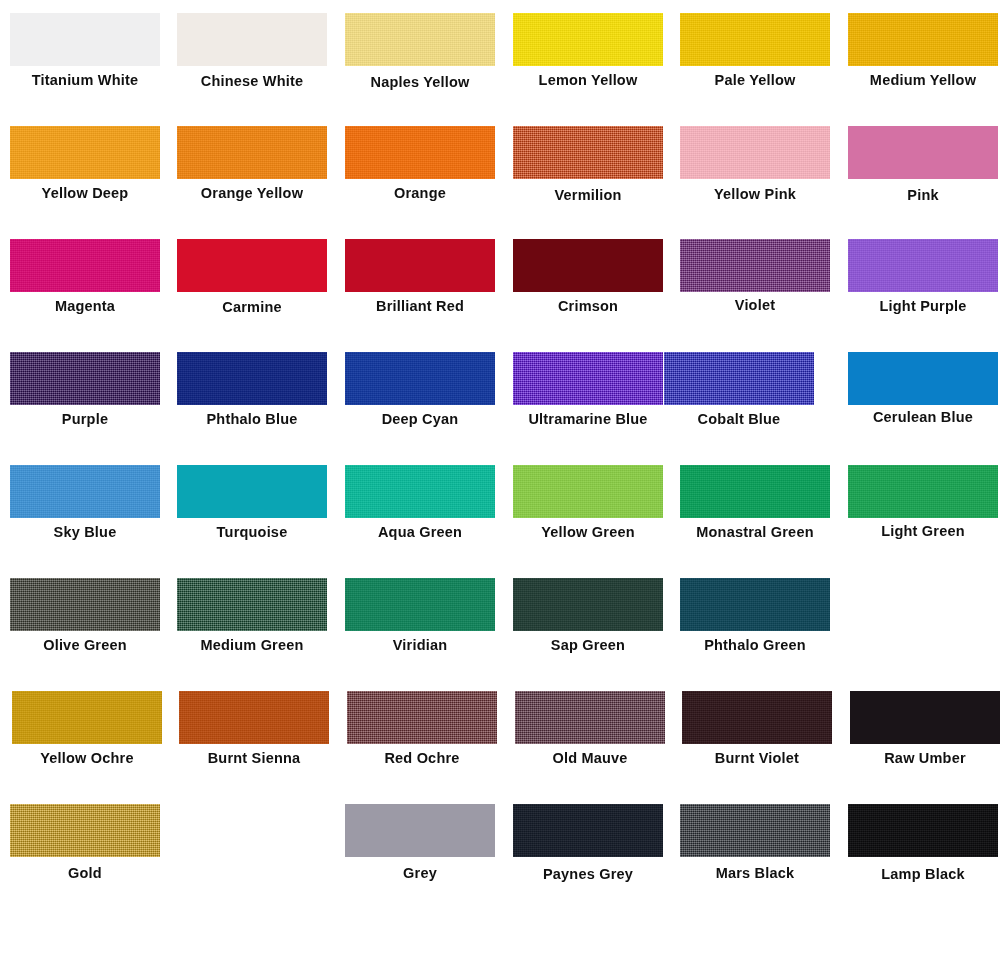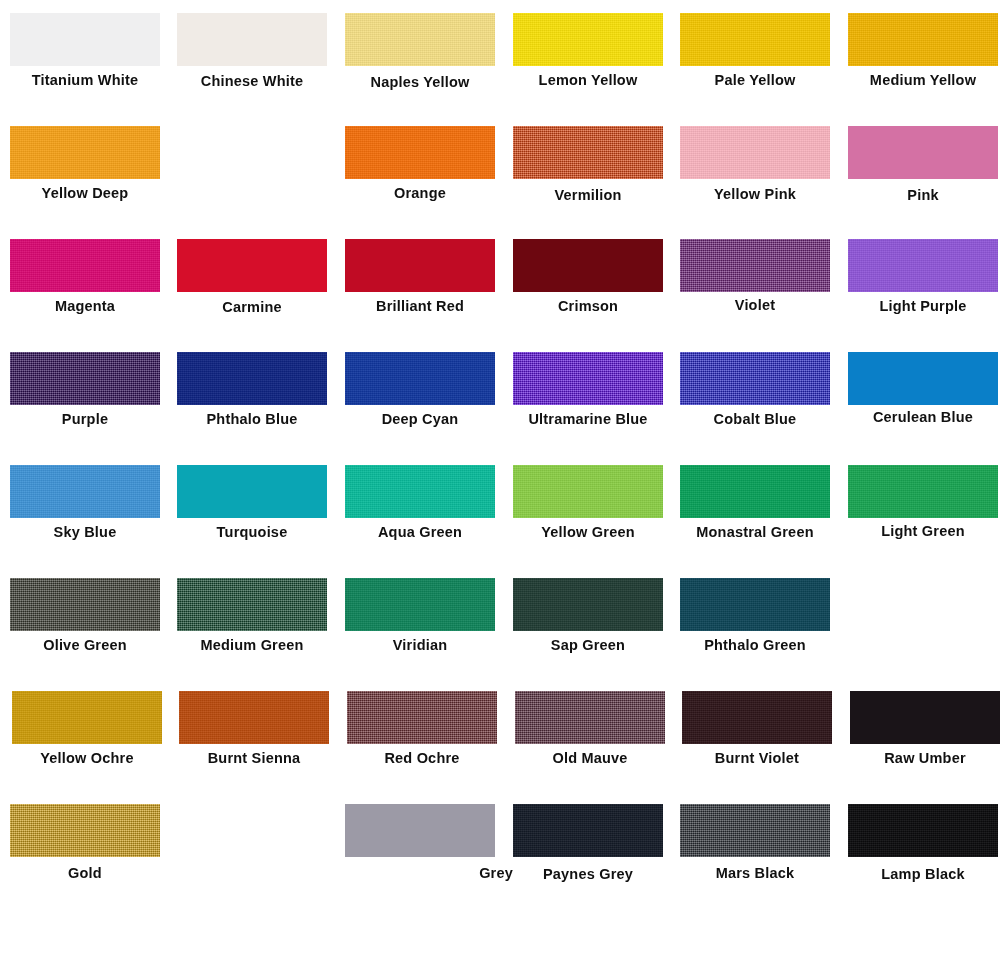--- a/index.html
+++ b/index.html
@@ -125,20 +125,24 @@
       <div class="swatch-cell" style="left: 848px;">
         <div class="swatch-chip" style="background-color: rgb(240, 180, 0);"></div>
         <div class="swatch-label" style="top: 72px;">Medium Yellow</div>
       </div>
     </div>
     <div class="swatch-row" style="position: absolute; left: 0px; top: 113px;">
       <div class="swatch-cell" style="left: 10px;">
         <div class="swatch-chip" style="background-color: rgb(245, 161, 24);"></div>
         <div class="swatch-label" style="top: 72px;">Yellow Deep</div>
       </div>
+      <div class="swatch-cell" style="left: 177px;">
+        <div class="swatch-chip" style="background-color: rgb(240, 132, 16);"></div>
+        <div class="swatch-label" style="top: 72px;">Orange Yellow</div>
+      </div>
       <div class="swatch-cell" style="left: 345px;">
         <div class="swatch-chip" style="background-color: rgb(243, 110, 10);"></div>
         <div class="swatch-label" style="top: 72px;">Orange</div>
       </div>
       <div class="swatch-cell" style="left: 513px;">
         <div class="swatch-chip weave-strong" style="background-color: rgb(220, 70, 16);"></div>
         <div class="swatch-label" style="top: 74px;">Vermilion</div>
       </div>
       <div class="swatch-cell" style="left: 680px;">
         <div class="swatch-chip" style="background-color: rgb(249, 180, 191);"></div>
@@ -185,21 +189,21 @@
         <div class="swatch-label" style="top: 72px;">Purple</div>
       </div>
       <div class="swatch-cell" style="left: 345px;">
         <div class="swatch-chip" style="background-color: rgb(16, 54, 158);"></div>
         <div class="swatch-label" style="top: 72px;">Deep Cyan</div>
       </div>
       <div class="swatch-cell" style="left: 513px;">
         <div class="swatch-chip weave-strong" style="background-color: rgb(93, 15, 221);"></div>
         <div class="swatch-label" style="top: 72px;">Ultramarine Blue</div>
       </div>
-      <div class="swatch-cell" style="left: 680px;">
+      <div class="swatch-cell" style="left: 664px;">
         <div class="swatch-chip weave-strong" style="background-color: rgb(36, 36, 200);"></div>
         <div class="swatch-label" style="top: 72px;">Cobalt Blue</div>
       </div>
       <div class="swatch-cell" style="left: 848px;">
         <div class="swatch-chip weave-none" style="background-color: rgb(10, 127, 200);"></div>
         <div class="swatch-label" style="top: 70px;">Cerulean Blue</div>
       </div>
     </div>
     <div class="swatch-row" style="position: absolute; left: 0px; top: 452px;">
       <div class="swatch-cell" style="left: 10px;">
@@ -275,21 +279,21 @@
         <div class="swatch-label" style="top: 72px;">Raw Umber</div>
       </div>
     </div>
     <div class="swatch-row" style="position: absolute; left: 0px; top: 791px;">
       <div class="swatch-cell" style="left: 10px;">
         <div class="swatch-chip weave-strong" style="background-color: rgb(209, 161, 25);"></div>
         <div class="swatch-label" style="top: 74px;">Gold</div>
       </div>
       <div class="swatch-cell" style="left: 345px;">
         <div class="swatch-chip weave-none" style="background-color: rgb(156, 154, 166);"></div>
-        <div class="swatch-label" style="top: 74px; text-align: right;">Grey</div>
+        <div class="swatch-label" style="top: 74px;">Grey</div>
       </div>
       <div class="swatch-cell" style="left: 513px;">
         <div class="swatch-chip" style="background-color: rgb(19, 26, 38);"></div>
         <div class="swatch-label" style="top: 75px;">Paynes Grey</div>
       </div>
       <div class="swatch-cell" style="left: 680px;">
         <div class="swatch-chip weave-strong" style="background-color: rgb(43, 48, 54);"></div>
         <div class="swatch-label" style="top: 74px;">Mars Black</div>
       </div>
       <div class="swatch-cell" style="left: 848px;">

